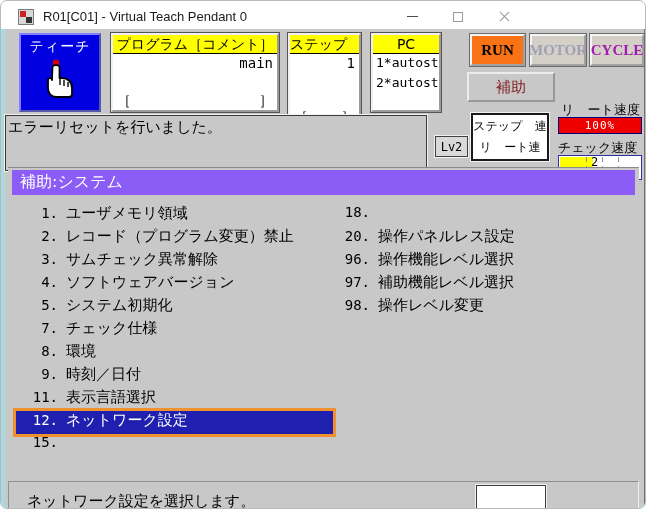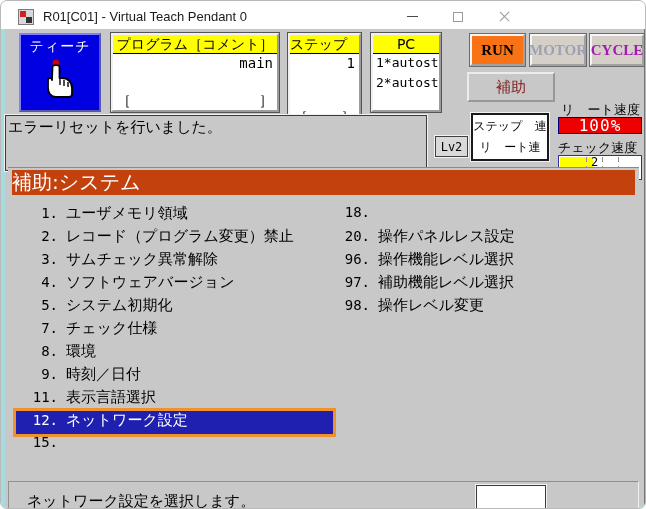--- a/index.html
+++ b/index.html
@@ -168,21 +168,21 @@
     font-size: 13px; color: #000;
     font-family: "DejaVu Sans", sans-serif;
     white-space: nowrap;
   }
   #rep-label { left: 556px; top: 72px; }
   .rep-bar {
     position: absolute; left: 553px; top: 88px;
     width: 84px; height: 17px;
     background: #ee0000;
     border: 1px solid #000080;
-    color: #ffffff; font-size: 16px;
+    color: #ffffff; font-size: 11px;
     display: flex; align-items: center; justify-content: center;
     font-family: "DejaVu Sans Mono", monospace;
     letter-spacing: 1px;
   }
 
   
   #chk-label { left: 553px; top: 110px; }
   .chk-gauge {
     position: absolute; left: 553px; top: 126px;
     width: 84px; height: 25px;
@@ -257,23 +257,23 @@
   
   .panel {
     position: absolute; left: 3px; top: 138px;
     width: 631px; height: 305px;
     background: #c8c8c8;
     border-top: 1px solid #8a8a8a;
   }
   .panel-hdr {
     position: absolute; left: 4px; top: 2px;
     width: 623px; height: 25px;
-    background: #c2410c;
-    color: #ffffff; font-size: 20px;
-    display: flex; align-items: center; 
+    background: #8b5cf6;
+    color: #ffffff; font-size: 16px;
+    display: flex; align-items: center; padding-left: 8px;
     font-family: "DejaVu Sans", sans-serif;
   }
 
   .menucol { position: absolute; font-family: "DejaVu Sans", sans-serif; }
   #col-left  { left: 8px;   top: 36px; width: 320px; }
   #col-right { left: 320px; top: 36px; width: 300px; }
 
   .mitem {
     display: flex; align-items: baseline;
     height: 23px; font-size: 15px; color: #000;

